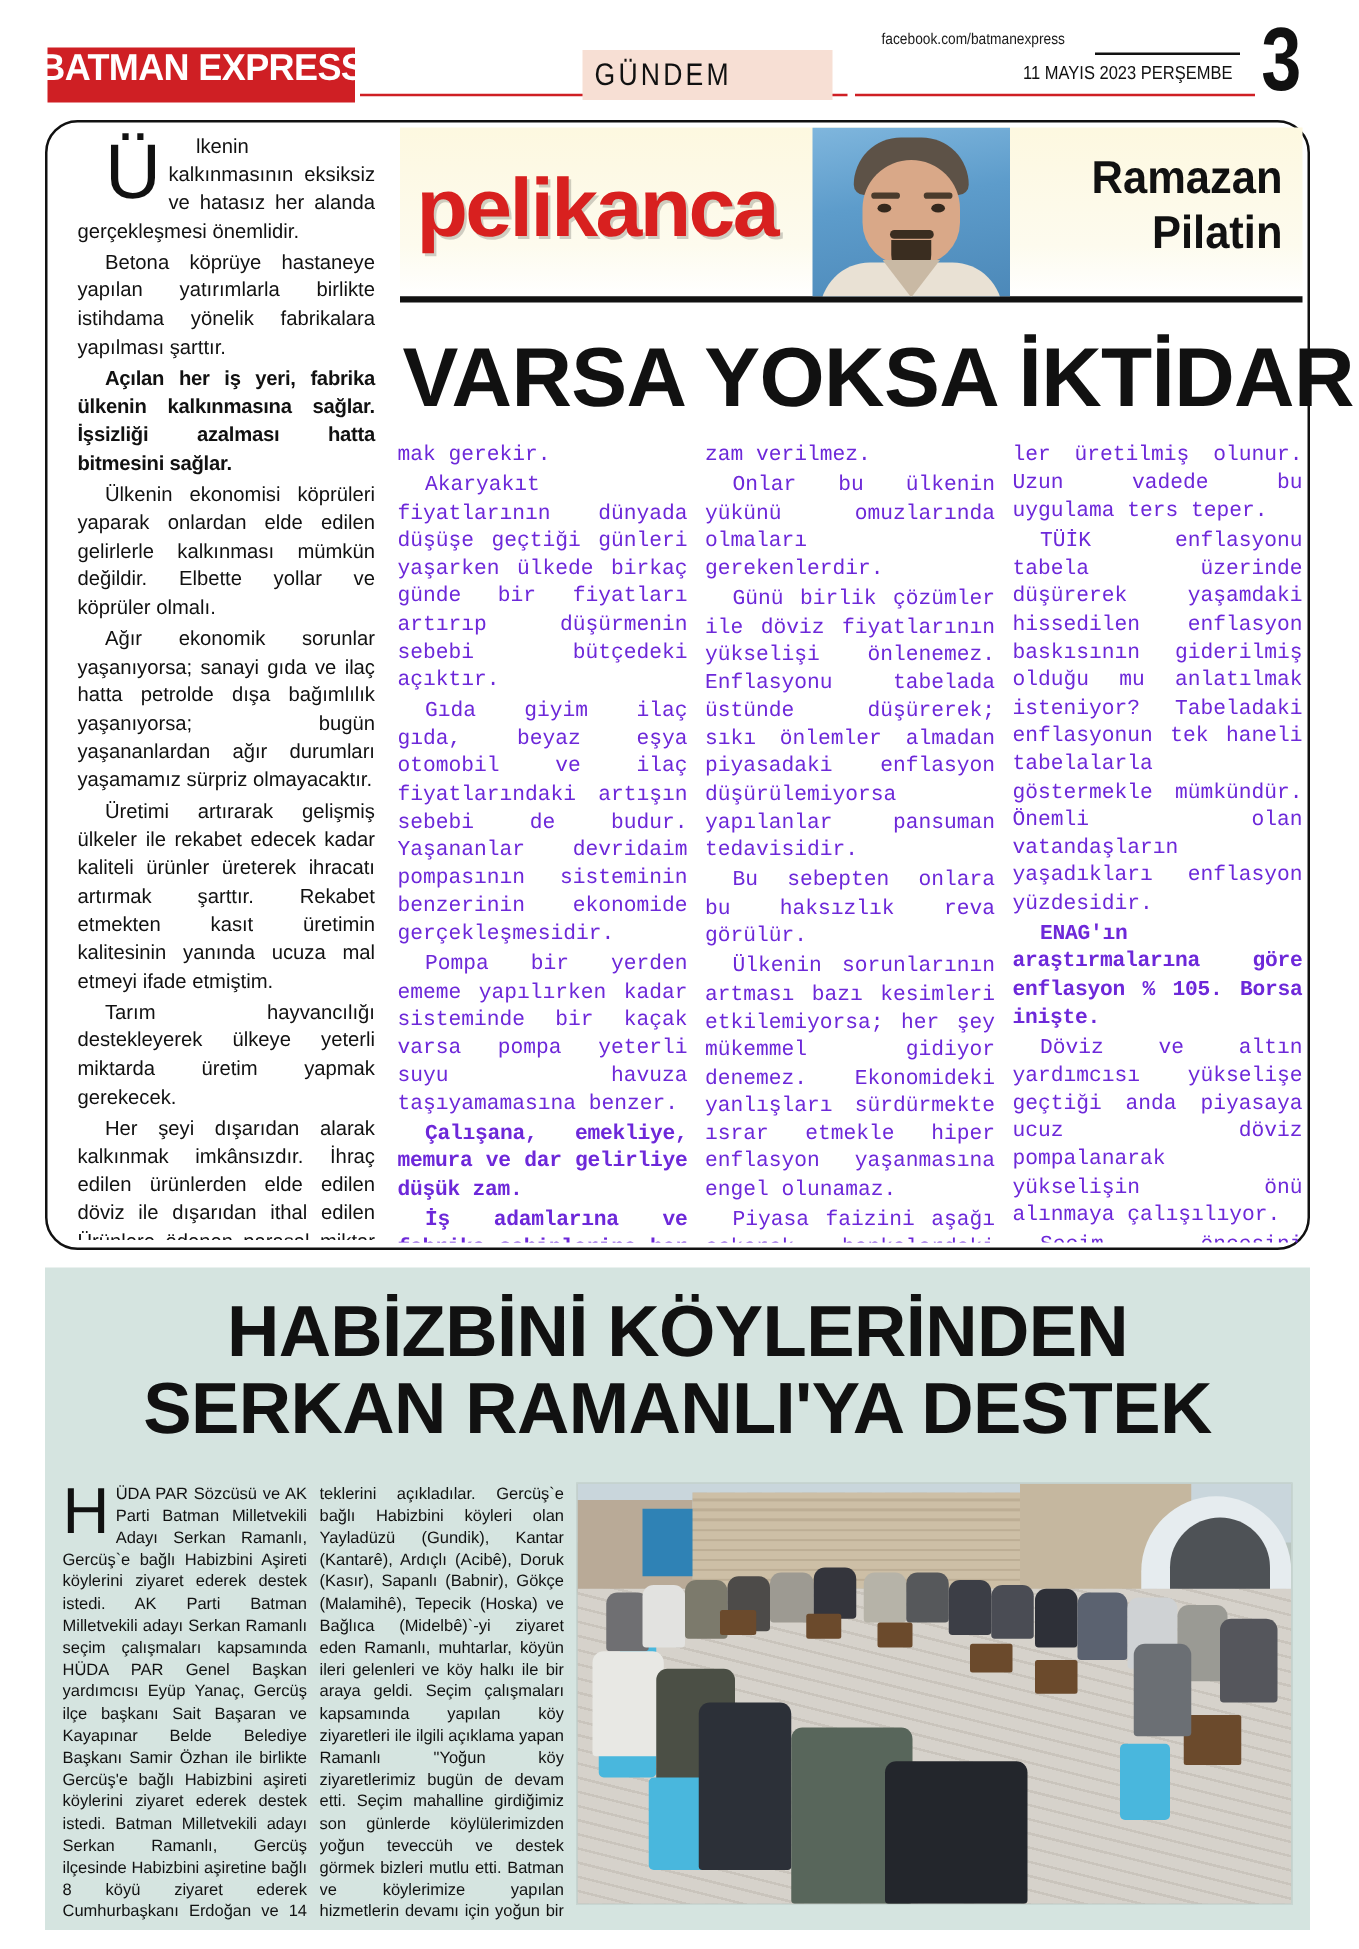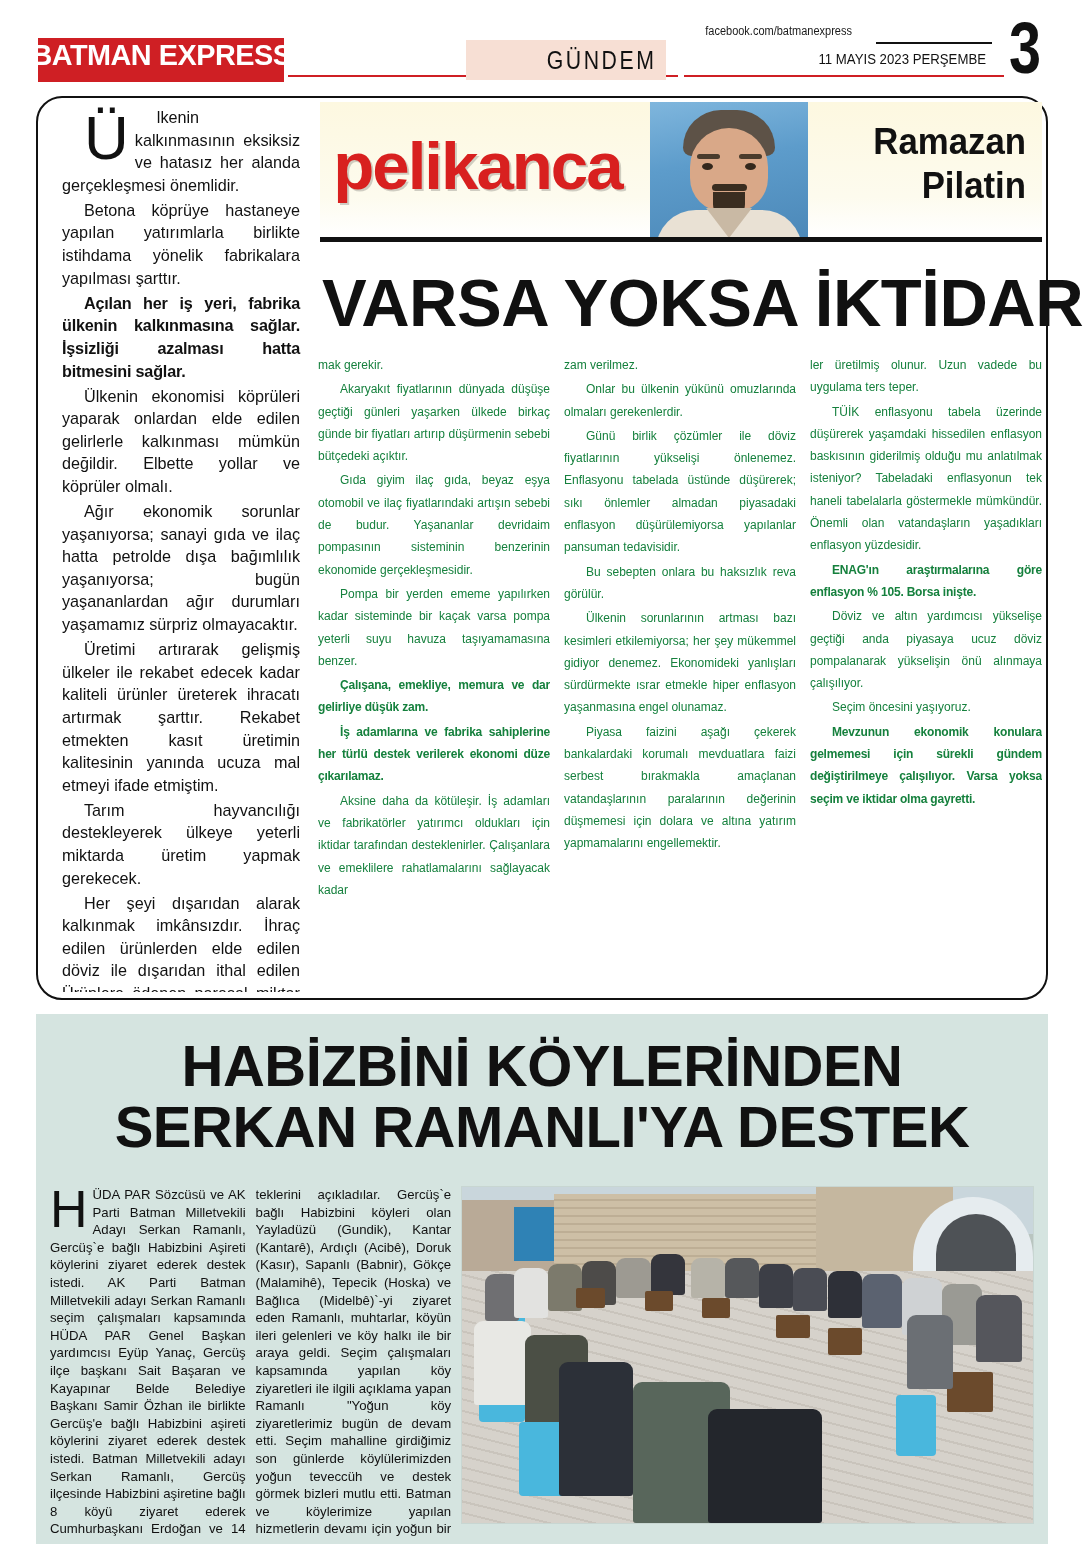--- a/index.html
+++ b/index.html
@@ -30,21 +30,21 @@
   .rule-left {
     position: absolute; left: 288px; top: 75px; width: 390px; height: 0;
     border-top: 2px solid #cf1f24;
   }
   .rule-right {
     position: absolute; left: 684px; top: 75px; width: 320px; height: 0;
     border-top: 2px solid #cf1f24;
   }
   .section-tab {
     position: absolute; left: 466px; top: 40px; width: 200px; height: 40px;
-    background: #f7dfd4; display: flex; align-items: center; justify-content: flex-end;
+    background: #f7dfd4; display: flex; align-items: center; justify-content: flex-start;
   }
   .section-tab span {
     font-family: "Liberation Sans Narrow", "Liberation Sans", sans-serif;
     font-size: 25px; letter-spacing: 3px; color: #111; transform: scaleX(0.85);
   }
   .fb-link {
     position: absolute; left: 695px; top: 24px; width: 190px;
     font-size: 12.5px; color: #1a1a1a; text-align: center;
     font-family: "Liberation Sans Narrow", "Liberation Sans", sans-serif;
     transform: scaleX(0.88); transform-origin: left center;
@@ -170,22 +170,22 @@
   }
 
   
   .body-cols {
     position: absolute; left: 282px; top: 258px;
     width: 726px; height: 640px;
     display: flex; gap: 14px;
   }
   .bcol { width: 232px; overflow: hidden; }
   .bcol p {
-    font-family: Liberation Sans, sans-serif;
-    font-size: 12px; line-height: 22.3px; color: #15803d;
+    font-family: Liberation Mono, monospace;
+    font-size: 17px; line-height: 22.3px; color: #6d28d9;
     text-align: justify; text-indent: 22px; margin-bottom: 2px;
   }
   .bcol p.bold { font-weight: bold; letter-spacing: -0.2px; }
   .bcol p.noindent { text-indent: 0; }
 
   
   .lower {
     position: absolute; left: 36px; top: 1014px;
     width: 1012px; height: 530px;
     background: #d5e4e0;

